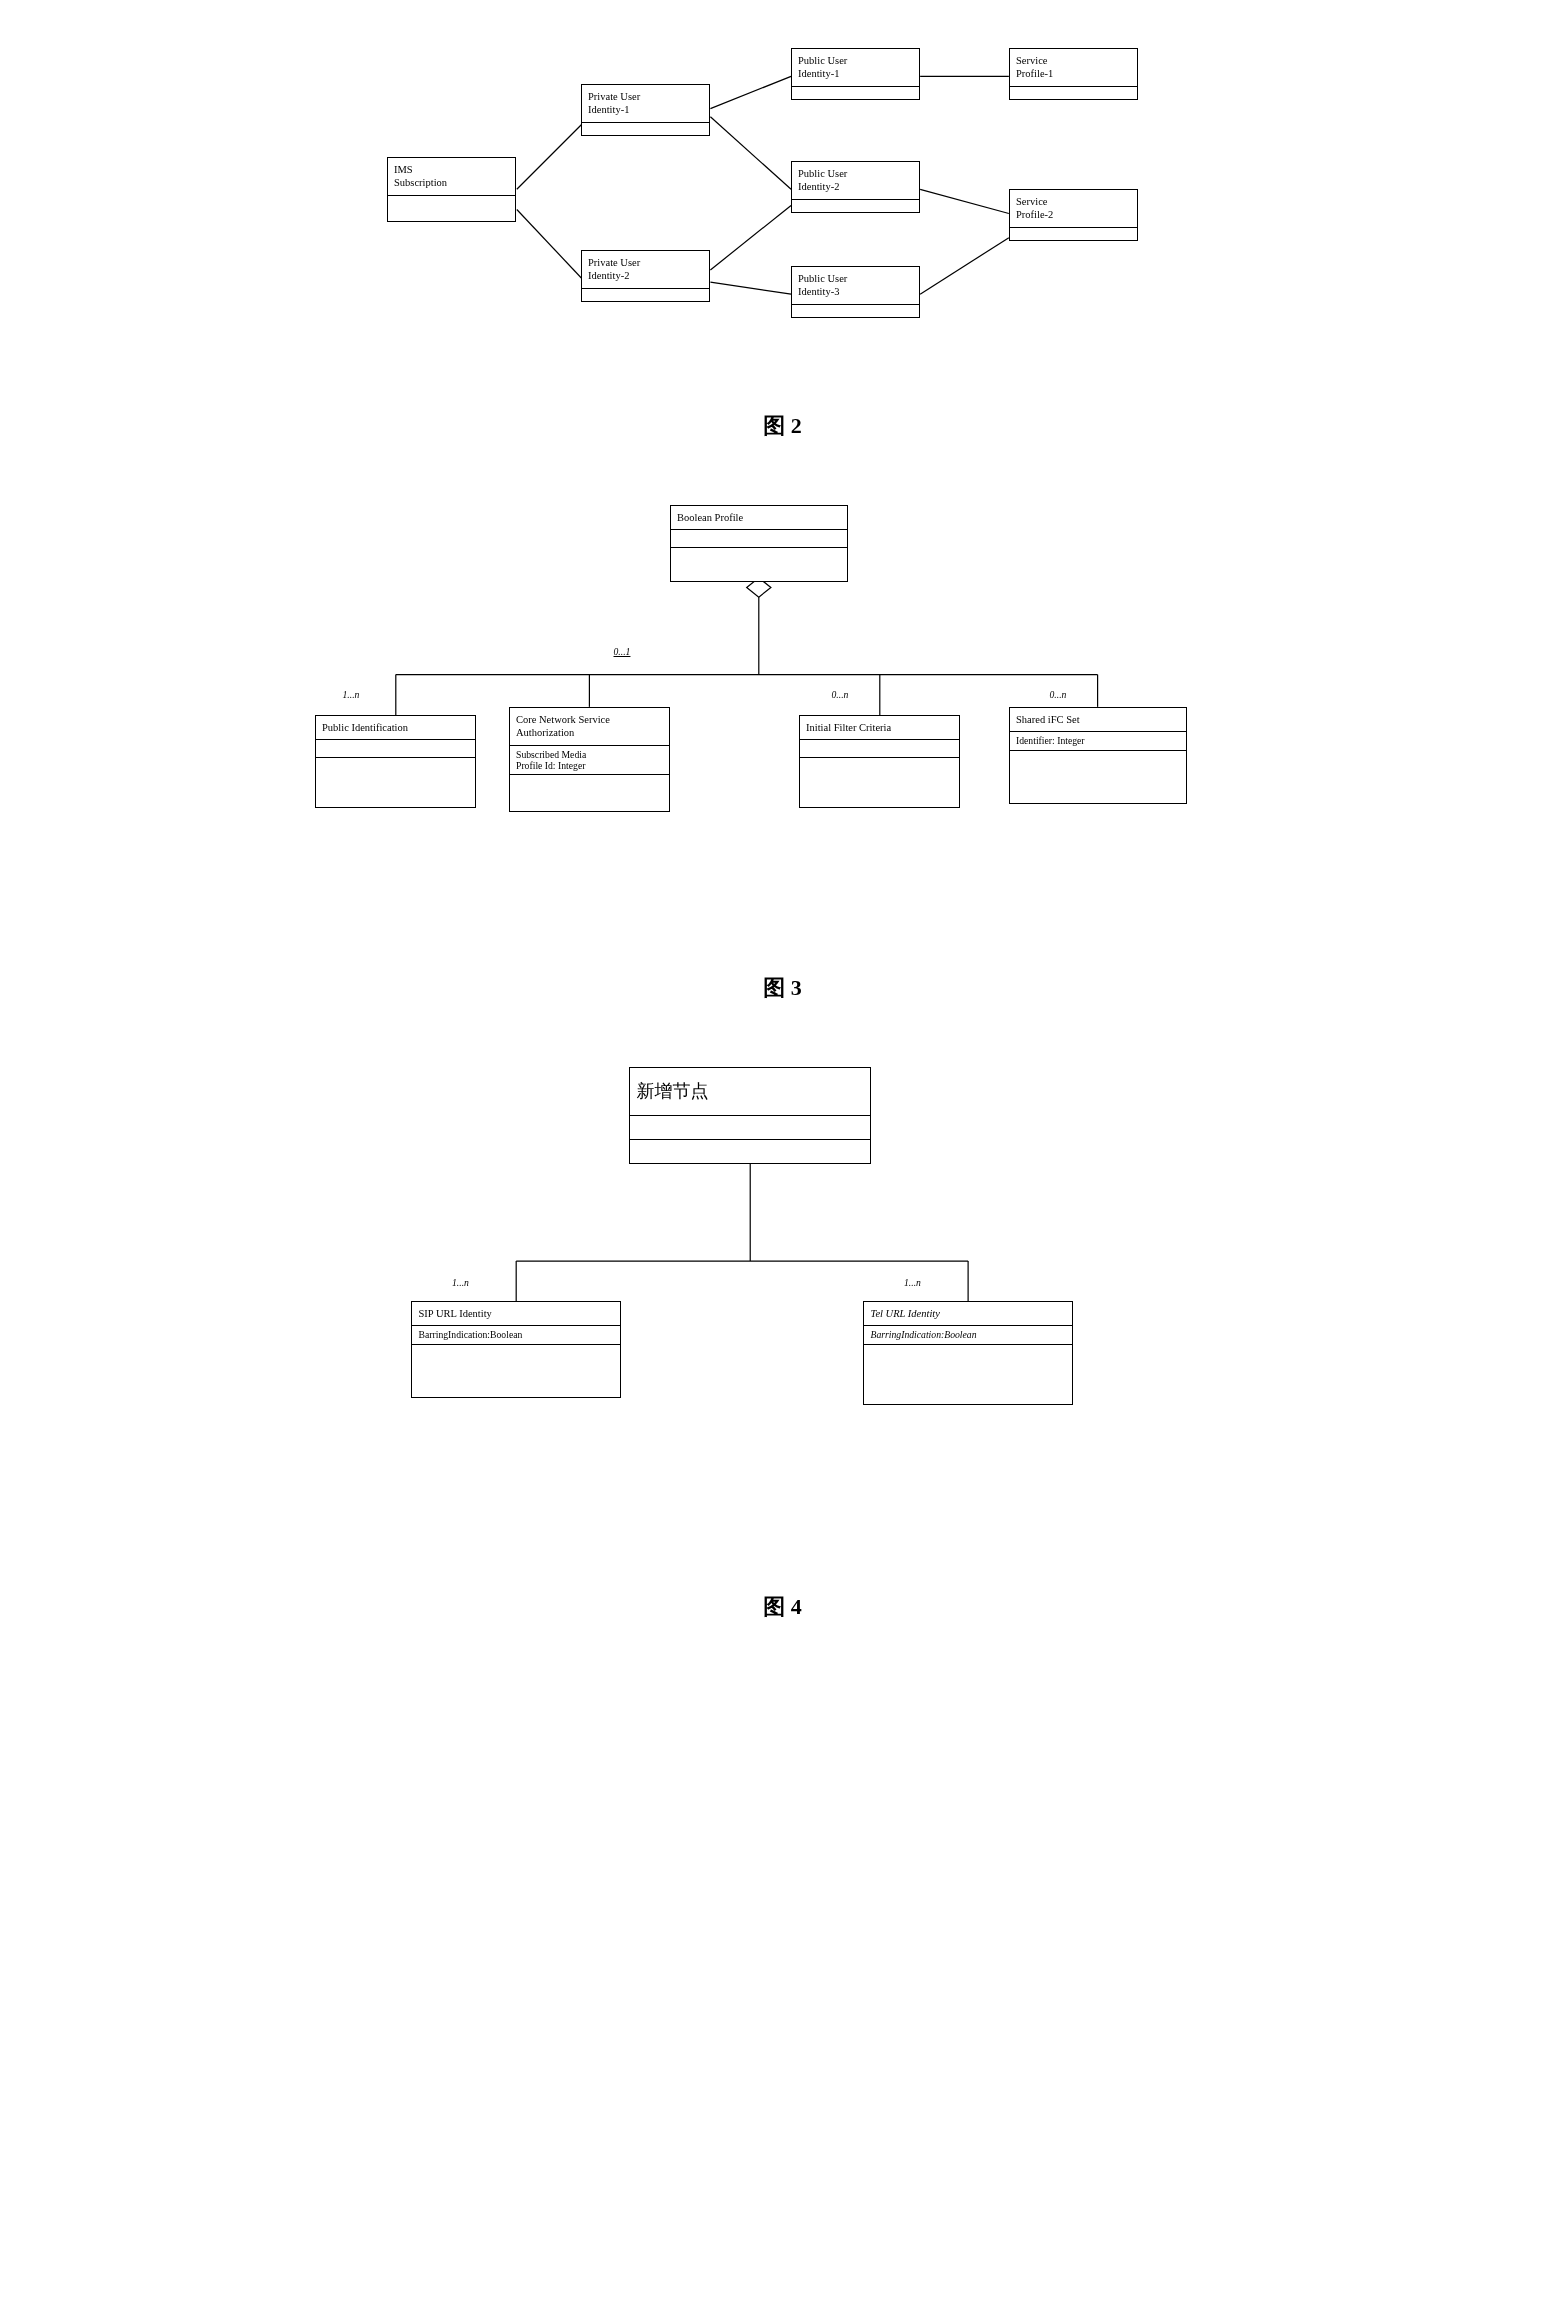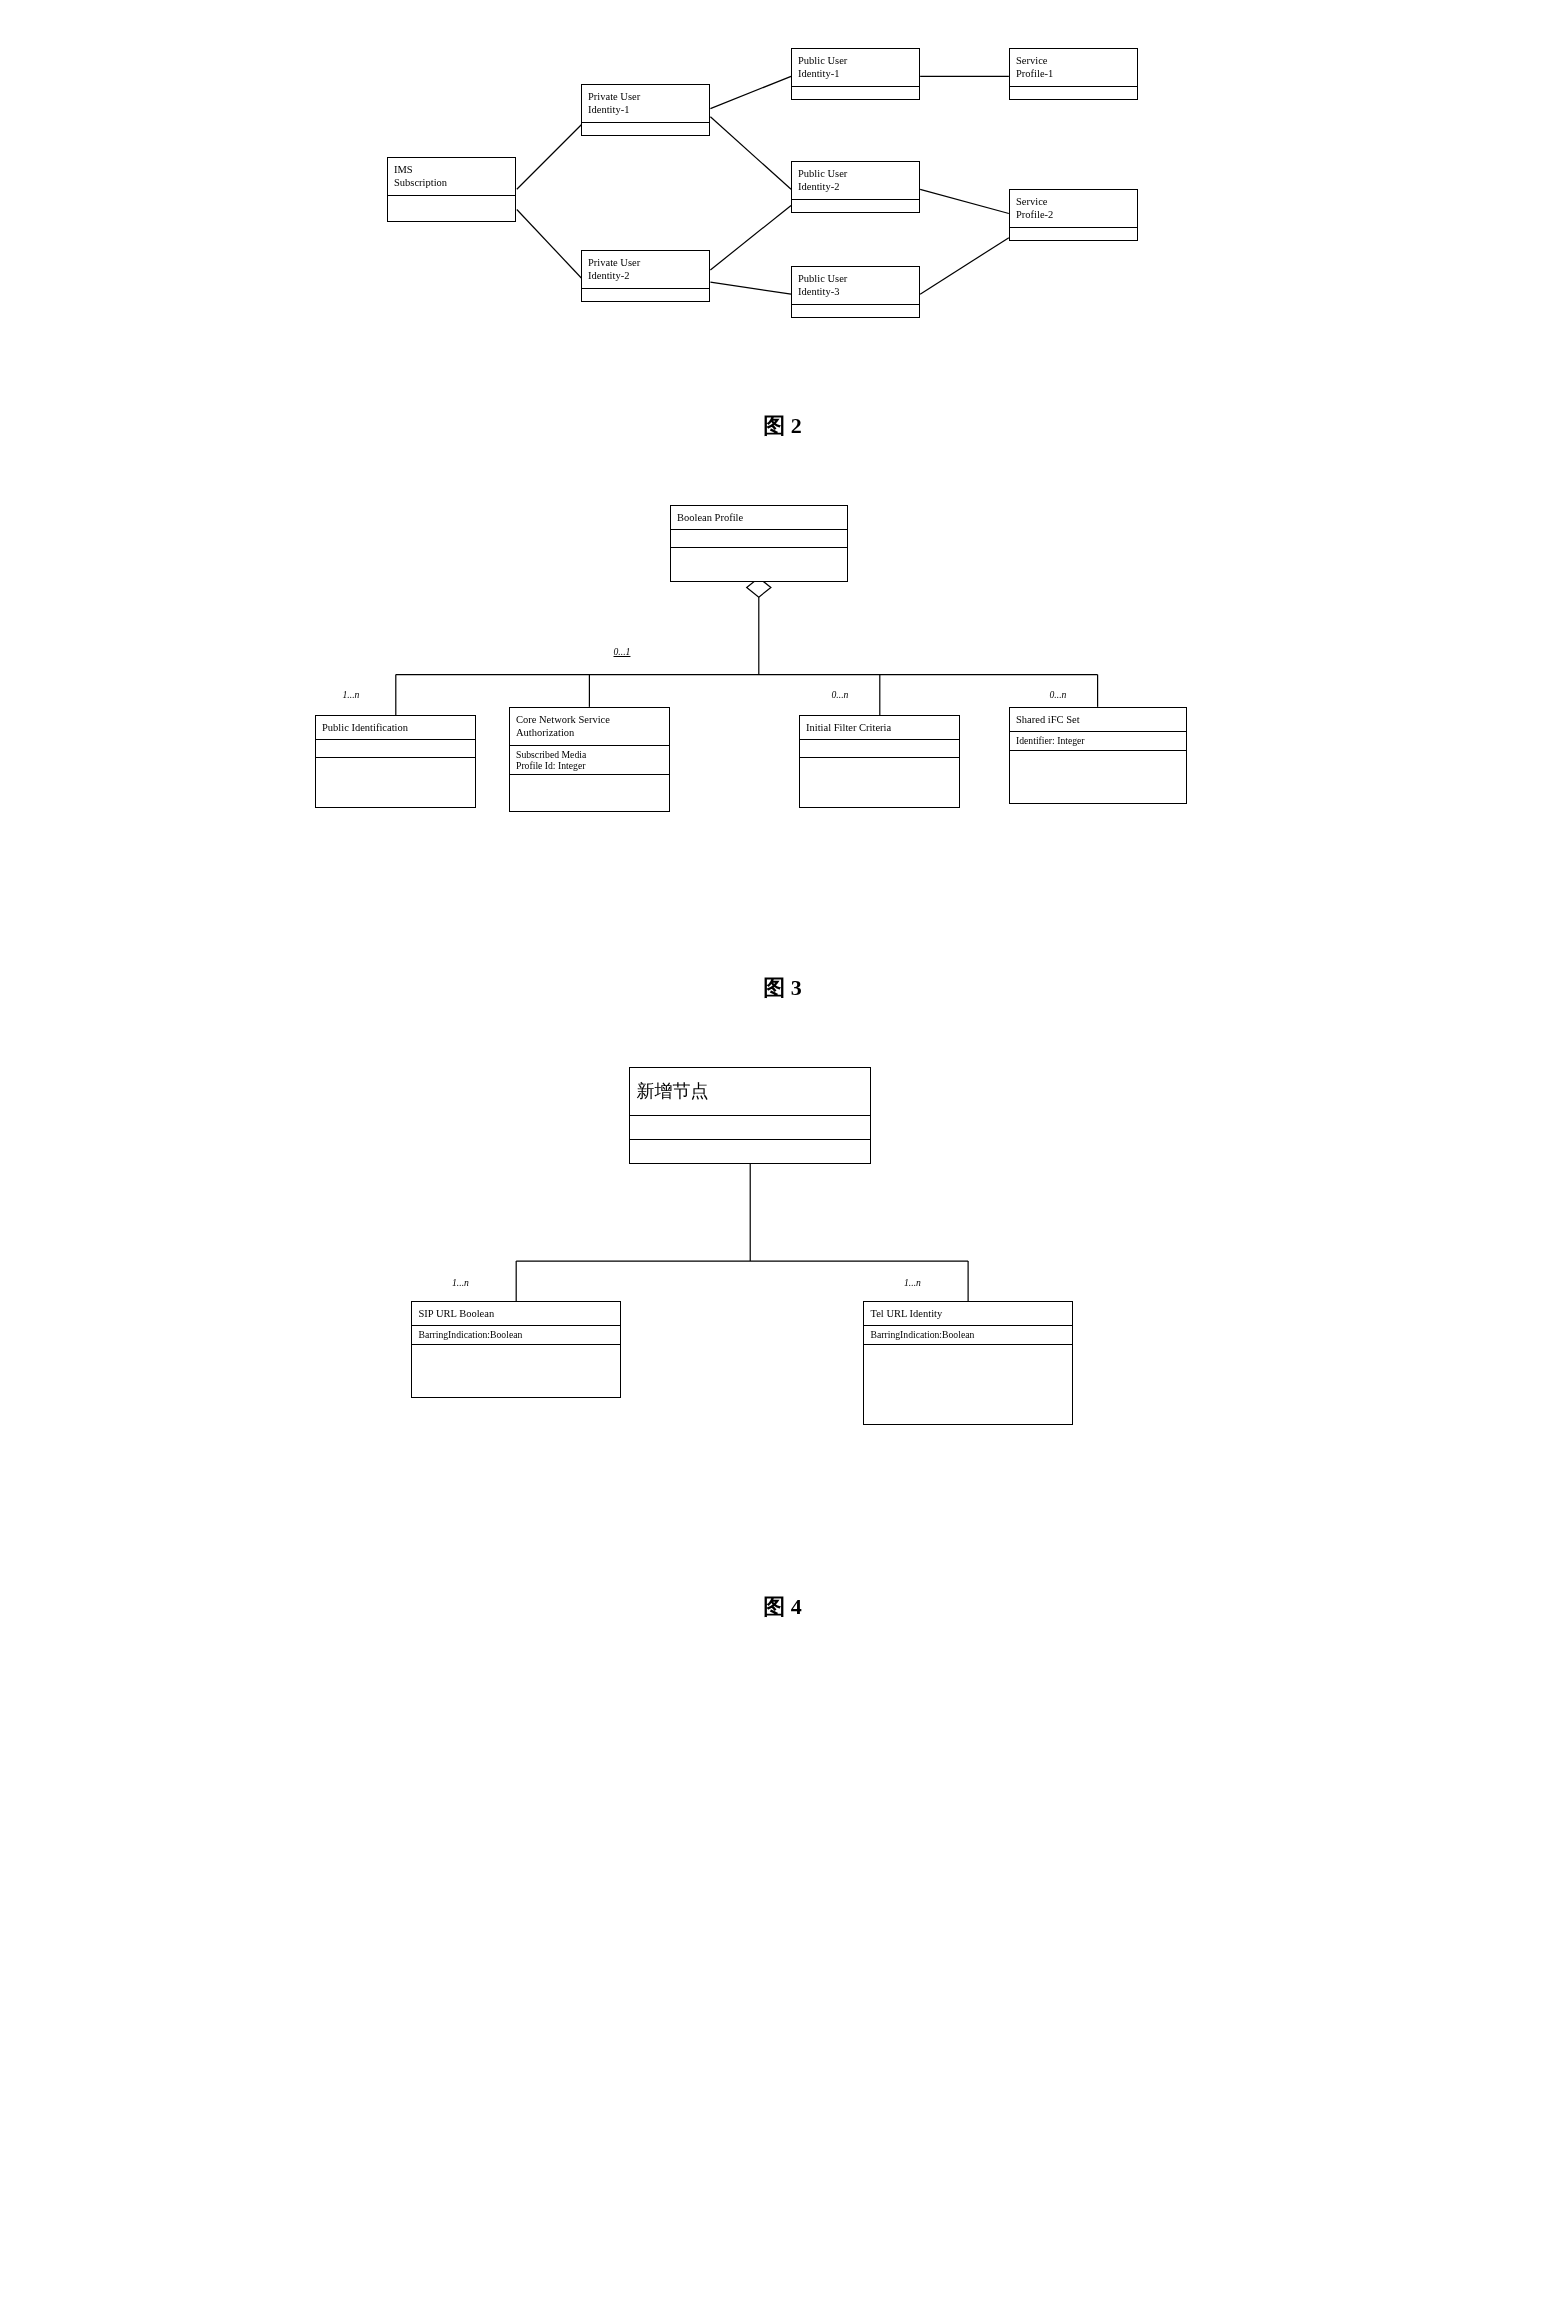--- a/index.html
+++ b/index.html
@@ -235,26 +235,26 @@
     <div class="uml-box" style="left:250px; top:16px; width:242px; height:97px;">
       <div class="uml-box-title" style="font-size:18px; padding: 12px 6.5px;">新增节点</div>
       <div class="uml-box-section uml-box-empty" style="min-height:24px;"></div>
       <div class="uml-box-section uml-box-empty" style="min-height:19.4px;"></div>
     </div>
 
     <div class="mult-label" style="left:73px; top:226px;">1...n</div>
     <div class="mult-label" style="left:525px; top:226px;">1...n</div>
 
     <div class="uml-box" style="left:32px; top:250px; width:210px; height:97px;">
-      <div class="uml-box-title">SIP URL Boolean</div>
+      <div class="uml-box-title">SIP URL Identity</div>
       <div class="uml-box-section">BarringIndication:Boolean</div>
       <div class="uml-box-section uml-box-empty" style="min-height:22.6px;"></div>
     </div>
 
-    <div class="uml-box" style="left:484px; top:250px; width:210px; height:124px;">
+    <div class="uml-box" style="left:484px; top:250px; width:210px; height:104px;font-style:italic;">
       <div class="uml-box-title">Tel URL Identity</div>
       <div class="uml-box-section">BarringIndication:Boolean</div>
       <div class="uml-box-section uml-box-empty" style="min-height:22.6px;"></div>
     </div>
 
   </div>
   <div class="fig-caption">图 4</div>
 </div>
 
 

